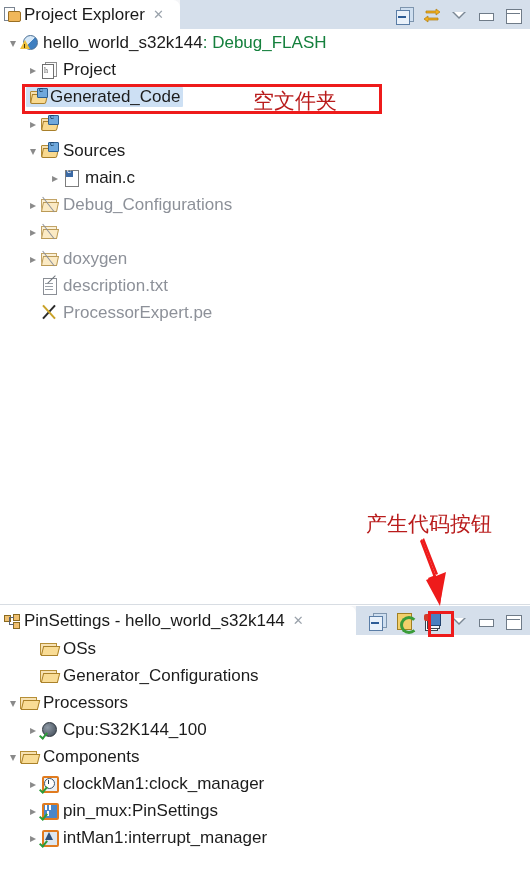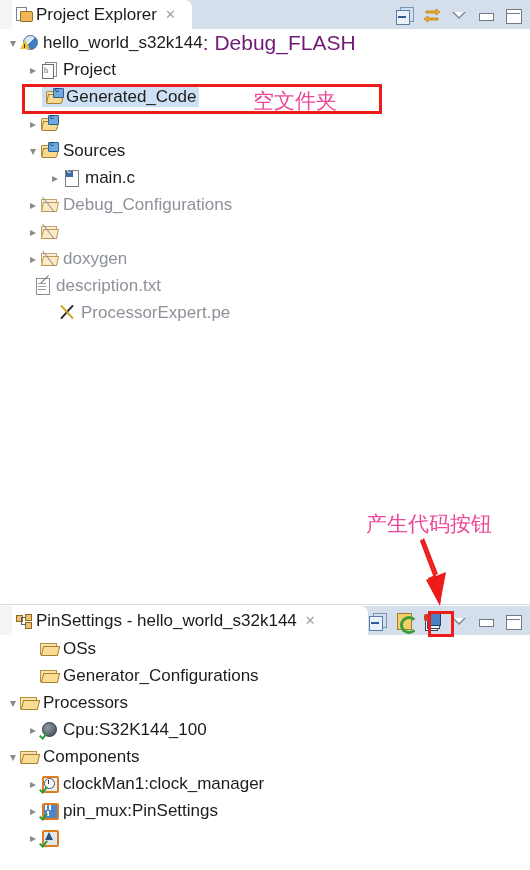--- a/index.html
+++ b/index.html
@@ -34,21 +34,21 @@
     box-sizing: border-box;
   }
   .tabbar-bg {
     position: absolute;
     left: 0; top: 0;
     height: 29px;
     background: #d5dfeb;
   }
   .tab {
     position: absolute;
-    left: 12px; top: 0;
+    left: 0; top: 0;
     height: 29px;
     background: #ffffff;
     border-top-right-radius: 7px;
     display: flex;
     align-items: center;
     padding-left: 4px;
     box-sizing: border-box;
     z-index: 3;
   }
   .tab-title {
@@ -224,21 +224,21 @@
     text-align: center;
     line-height: 1;
   }
   .row .label {
     font-size: 17px;
     color: #1c1c1c;
     margin-left: 5px;
     font-family: "Liberation Sans", sans-serif;
   }
   .row .label.dim { color: #8d9199; }
-  .row .suffix { font-size: 21px; color: #701a75; }
+  .row .suffix { font-size: 17px; color: #15803d; }
   .sel-bg {
     background: #cde0f4;
     border-radius: 1px;
     padding: 0 3px;
     margin-left: 2px;
   }
   .sel-bg .label { margin-left: 3px; }
 
   
   .tico { width: 18px; height: 17px; position: relative; flex: none; }
@@ -487,21 +487,21 @@
   
   .annot-box {
     position: absolute;
     border: 3px solid #ee1b1b;
     box-sizing: border-box;
     pointer-events: none;
     z-index: 20;
   }
   .annot-text {
     position: absolute;
-    color: #ec4899;
+    color: #b91c1c;
     font-size: 21px;
     font-family: "DejaVu Sans", sans-serif;
     white-space: nowrap;
     z-index: 21;
   }
   .annot-arrow {
     position: absolute;
     z-index: 21;
     pointer-events: none;
   }
@@ -568,21 +568,21 @@
     <div class="row" style="padding-left:26px;">
       <span class="twisty">▸</span>
       <span class="tico ic-includes">
         <span class="pgA"></span>
           <span class="pgB"></span>
           <span class="hh">h</span>
       </span>
       <span class="label">Project</span>
     </div>
 
-    <div class="row" style="padding-left:26px;">
+    <div class="row" style="padding-left:10px;">
       <span class="twisty"></span>
       <span class="sel-bg" style="display:flex;align-items:center;">
         <span class="tico ic-srcfolder">
           <span class="fback"></span>
             <span class="ffront"></span>
             <span class="badge"></span>
         </span>
         <span class="label">Generated_Code</span>
       </span>
     </div>
@@ -637,33 +637,33 @@
     <div class="row" style="padding-left:26px;">
       <span class="twisty">▸</span>
       <span class="tico ic-exfolder">
         <span class="fback"></span>
           <span class="ffront"></span>
           <span class="slash"></span>
       </span>
       <span class="label dim">doxygen</span>
     </div>
 
-    <div class="row" style="padding-left:19px;">
+    <div class="row" style="padding-left:26px;">
       <span class="twisty"></span>
       <span class="tico ic-txt">
         <span class="pg"></span>
         <span class="ln" style="top:6px;"></span>
         <span class="ln" style="top:9px;"></span>
         <span class="ln" style="top:12px;"></span>
         <span class="pen"></span>
       </span>
       <span class="label dim">description.txt</span>
     </div>
 
-    <div class="row" style="padding-left:44px;">
+    <div class="row" style="padding-left:26px;">
       <span class="twisty"></span>
       <span class="tico ic-pe">
         <span class="t1"></span>
           <span class="t2"></span>
       </span>
       <span class="label dim">ProcessorExpert.pe</span>
     </div>
 
   </div>
 
@@ -788,20 +788,21 @@
       <span class="label">pin_mux:PinSettings</span>
     </div>
 
     <div class="row" style="padding-left:26px;">
       <span class="twisty">▸</span>
       <span class="tico ic-int">
         <span class="sq"></span>
           <span class="zig"></span>
           <span class="chk"></span>
       </span>
+      <span class="label">intMan1:interrupt_manager</span>
     </div>
 
   </div>
 </div>
 
 <div class="annot-box" style="left:22px; top:84px; width:360px; height:30px;"></div>
 
 <div class="annot-text" style="left:253px; top:87px;">空文件夹</div>
 
 <div class="annot-text" style="left:366px; top:510px;">产生代码按钮</div>

